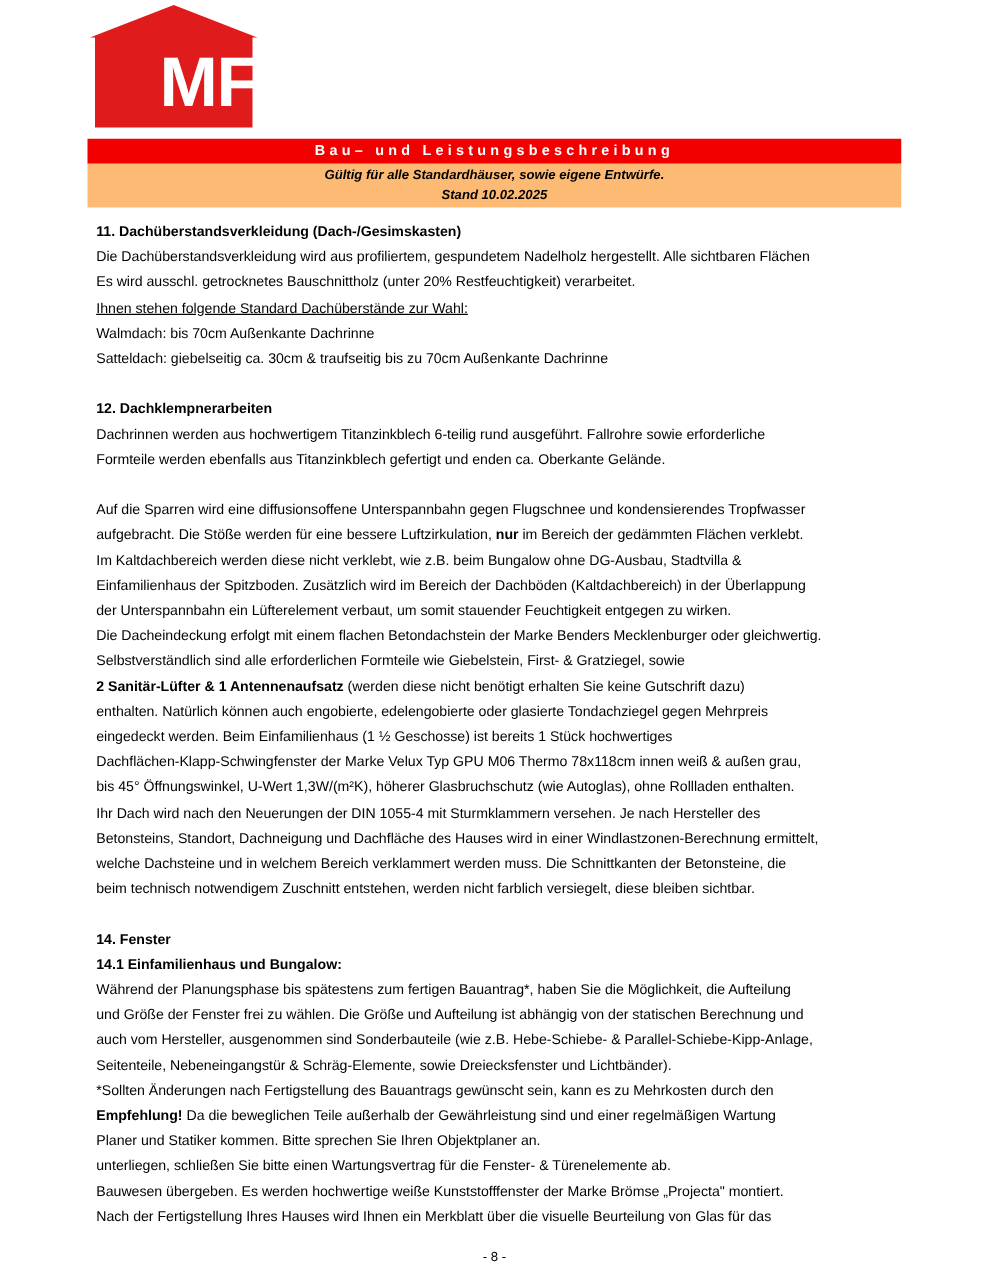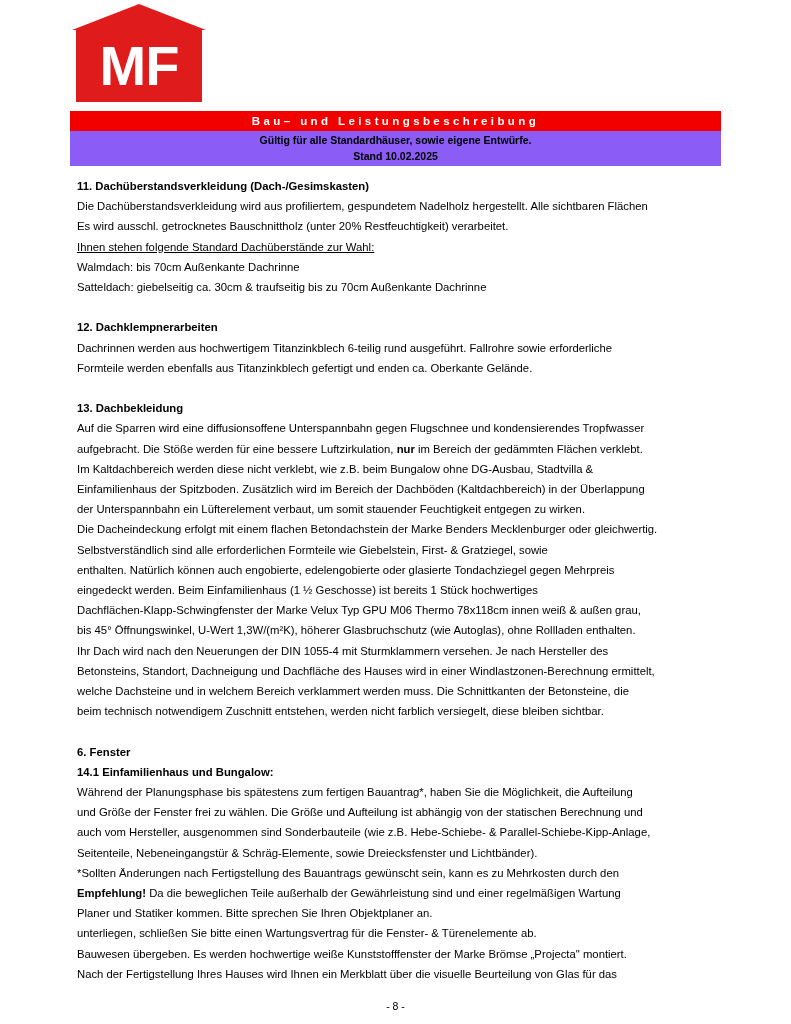--- a/index.html
+++ b/index.html
@@ -57,20 +57,21 @@
     height: 73px;
     display: flex;
     align-items: center;
     justify-content: center;
     color: #ffffff;
     font-family: "Liberation Sans", sans-serif;
     font-weight: bold;
     font-size: 56px;
     letter-spacing: -1px;
     line-height: 1;
+    padding-left: 28px;
     -webkit-text-stroke: 0;
   }
   .company-names {
     position: absolute;
     left: 212px;
     top: 2px;
     width: 560px;
   }
   .company-line1, .company-line2 {
     color: #e01b1b;
@@ -114,25 +115,26 @@
     text-align: left;
   }
 
   
   .gray-band {
     position: absolute;
     left: 70px;
     top: 131px;
     width: 651px;
     height: 35px;
-    background: #8b5cf6;
+    background: #fdba74;
     display: flex;
     flex-direction: column;
     align-items: center;
     justify-content: center;
+    font-style: italic;
   }
   .gray-line {
     font-size: 10.5px;
     font-weight: bold;
     color: #000000;
     line-height: 1.45;
   }
 
   
   .content {
@@ -204,40 +206,40 @@
   <p class="para">Satteldach: giebelseitig ca. 30cm  &amp; traufseitig bis zu 70cm Außenkante Dachrinne</p>
 
   <div class="spacer"></div>
 
   <div class="sec-title">12. Dachklempnerarbeiten</div>
   <p class="para">Dachrinnen werden aus hochwertigem Titanzinkblech 6-teilig rund ausgeführt. Fallrohre sowie erforderliche</p>
   <p class="para">Formteile werden ebenfalls aus Titanzinkblech gefertigt und enden ca. Oberkante Gelände.</p>
 
   <div class="spacer"></div>
 
-  <div class="sec-title">13. Dachbekleidung</div>
   <p class="para">Auf die Sparren wird eine diffusionsoffene Unterspannbahn gegen Flugschnee und kondensierendes Tropfwasser</p>
   <p class="para"><span>aufgebracht. Die Stöße werden für eine bessere Luftzirkulation, </span><span class="b">nur</span><span> im Bereich der gedämmten Flächen verklebt.</span></p>
   <p class="para">Im Kaltdachbereich werden diese nicht verklebt, wie z.B. beim Bungalow ohne DG-Ausbau, Stadtvilla &amp;</p>
   <p class="para">Einfamilienhaus der Spitzboden. Zusätzlich wird im Bereich der Dachböden (Kaltdachbereich) in der Überlappung</p>
   <p class="para">der Unterspannbahn ein Lüfterelement verbaut, um somit stauender Feuchtigkeit entgegen zu wirken.</p>
   <p class="para">Die Dacheindeckung erfolgt mit einem flachen Betondachstein der Marke Benders Mecklenburger oder gleichwertig.</p>
   <p class="para">Selbstverständlich sind alle erforderlichen Formteile wie Giebelstein, First- &amp; Gratziegel, sowie</p>
+  <p class="para"><span class="b">2 Sanitär-Lüfter &amp; 1 Antennenaufsatz</span><span> (werden diese nicht benötigt erhalten Sie keine Gutschrift dazu)</span></p>
   <p class="para">enthalten. Natürlich können auch engobierte, edelengobierte oder glasierte Tondachziegel gegen Mehrpreis</p>
   <p class="para">eingedeckt werden. Beim Einfamilienhaus (1 ½ Geschosse) ist bereits 1 Stück hochwertiges</p>
   <p class="para">Dachflächen-Klapp-Schwingfenster der Marke Velux Typ GPU M06 Thermo 78x118cm innen weiß &amp; außen grau,</p>
   <p class="para">bis 45° Öffnungswinkel, U-Wert 1,3W/(m²K), höherer Glasbruchschutz (wie Autoglas), ohne Rollladen enthalten.</p>
   <p class="para">Ihr Dach wird  nach den Neuerungen der DIN 1055-4 mit Sturmklammern versehen. Je nach Hersteller des</p>
   <p class="para">Betonsteins, Standort, Dachneigung und Dachfläche des Hauses wird in einer Windlastzonen-Berechnung ermittelt,</p>
   <p class="para">welche Dachsteine und in welchem Bereich  verklammert werden muss. Die Schnittkanten der Betonsteine, die</p>
   <p class="para">beim technisch notwendigem Zuschnitt entstehen, werden nicht farblich versiegelt, diese bleiben sichtbar.</p>
 
   <div class="spacer"></div>
 
-  <div class="sec-title">6. Fenster</div>
+  <div class="sec-title">14. Fenster</div>
   <div class="sec-title">14.1 Einfamilienhaus und Bungalow:</div>
   <p class="para">Während der Planungsphase bis spätestens zum fertigen Bauantrag*, haben Sie die Möglichkeit, die Aufteilung</p>
   <p class="para">und Größe der Fenster frei zu wählen. Die Größe und Aufteilung ist abhängig von der statischen Berechnung und</p>
   <p class="para">auch vom Hersteller, ausgenommen sind Sonderbauteile (wie z.B. Hebe-Schiebe- &amp; Parallel-Schiebe-Kipp-Anlage,</p>
   <p class="para">Seitenteile, Nebeneingangstür &amp; Schräg-Elemente, sowie Dreiecksfenster und Lichtbänder).</p>
   <p class="para">*Sollten Änderungen nach Fertigstellung des Bauantrags gewünscht sein, kann es zu Mehrkosten durch den</p>
   <p class="para"><span class="b">Empfehlung!</span><span> Da die beweglichen Teile außerhalb der Gewährleistung sind und einer regelmäßigen Wartung</span></p>
   <p class="para">Planer und Statiker kommen. Bitte sprechen Sie Ihren Objektplaner an.</p>
   <p class="para">unterliegen, schließen Sie bitte einen Wartungsvertrag für die Fenster- &amp; Türenelemente ab.</p>
   <p class="para">Bauwesen übergeben. Es werden hochwertige weiße Kunststofffenster der Marke Brömse „Projecta" montiert.</p>

